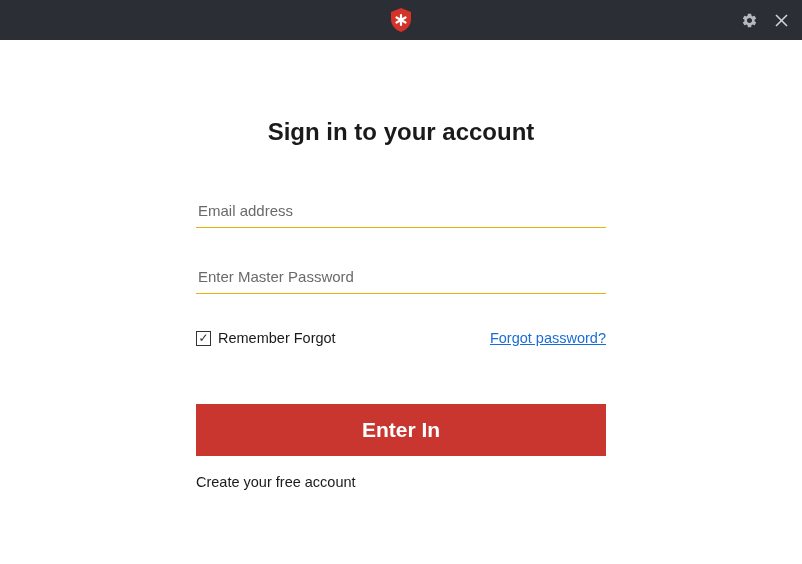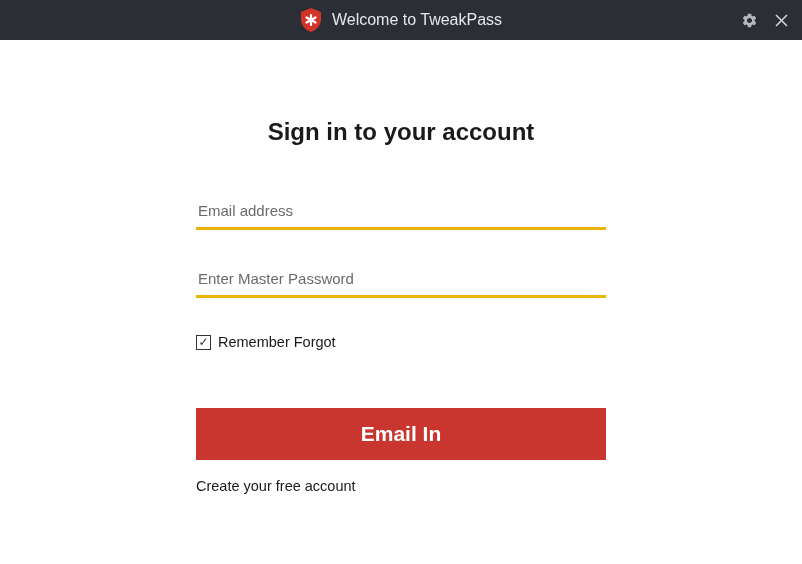--- a/index.html
+++ b/index.html
@@ -73,21 +73,21 @@
       font-weight: 700;
       color: #1a1a1a;
       margin-bottom: 48px;
     }
     .form-container {
       width: 410px;
     }
     .input-field {
       width: 100%;
       border: none;
-      border-bottom: 3px solid #eab308;
+      border-bottom: 1px solid #eab308;
       padding: 8px 2px;
       font-size: 15px;
       color: #333;
       outline: none;
       margin-bottom: 32px;
       background: transparent;
     }
     .input-field::placeholder {
       color: #6a6a6a;
     }
@@ -154,21 +154,20 @@
     <span class="shield-icon">
       <svg width="22" height="24" viewBox="0 0 22 24">
         <path d="M11 0 L21 4 L21 11 C21 17 17 22 11 24 C5 22 1 17 1 11 L1 4 Z" fill="#d4332a"></path>
         <g stroke="#ffffff" stroke-width="2.2" stroke-linecap="round">
           <line x1="11" y1="7" x2="11" y2="17"></line>
           <line x1="6.5" y1="9.5" x2="15.5" y2="14.5"></line>
           <line x1="6.5" y1="14.5" x2="15.5" y2="9.5"></line>
         </g>
       </svg>
     </span>
-    <span class="titlebar-title">Welcome to TweakPass</span>
   </div>
   <div class="titlebar-right">
     <span class="gear-icon">
       <svg width="17" height="17" viewBox="0 0 24 24" fill="#b5b9bd">
         <path d="M19.14,12.94c0.04-0.3,0.06-0.61,0.06-0.94c0-0.32-0.02-0.64-0.07-0.94l2.03-1.58c0.18-0.14,0.23-0.41,0.12-0.61 l-1.92-3.32c-0.12-0.22-0.37-0.29-0.59-0.22l-2.39,0.96c-0.5-0.38-1.03-0.7-1.62-0.94L14.4,2.81c-0.04-0.24-0.24-0.41-0.48-0.41 h-3.84c-0.24,0-0.43,0.17-0.47,0.41L9.25,5.35C8.66,5.59,8.12,5.92,7.63,6.29L5.24,5.33c-0.22-0.08-0.47,0-0.59,0.22L2.74,8.87 C2.62,9.08,2.66,9.34,2.86,9.48l2.03,1.58C4.84,11.36,4.8,11.69,4.8,12s0.02,0.64,0.07,0.94l-2.03,1.58 c-0.18,0.14-0.23,0.41-0.12,0.61l1.92,3.32c0.12,0.22,0.37,0.29,0.59,0.22l2.39-0.96c0.5,0.38,1.03,0.7,1.62,0.94l0.36,2.54 c0.05,0.24,0.24,0.41,0.48,0.41h3.84c0.24,0,0.44-0.17,0.47-0.41l0.36-2.54c0.59-0.24,1.13-0.56,1.62-0.94l2.39,0.96 c0.22,0.08,0.47,0,0.59-0.22l1.92-3.32c0.12-0.22,0.07-0.47-0.12-0.61L19.14,12.94z M12,15.6c-1.98,0-3.6-1.62-3.6-3.6 s1.62-3.6,3.6-3.6s3.6,1.62,3.6,3.6S13.98,15.6,12,15.6z"></path>
       </svg>
     </span>
     <span class="close-icon">
       <svg width="13" height="13" viewBox="0 0 13 13">
         <line x1="1" y1="1" x2="12" y2="12" stroke="#d0d3d6" stroke-width="1.6"></line>
@@ -185,19 +184,20 @@
     <input type="text" class="input-field" placeholder="Email address" style="">
     <input type="password" class="input-field" placeholder="Enter Master Password" style="">
 
     <div class="row">
       <div class="remember-container">
         <div class="checkbox-box">
           <span class="checkmark">✓</span>
         </div>
         <span class="remember-label">Remember Forgot</span>
       </div>
+      <a class="forgot-link">Forgot password?</a>
     </div>
 
-    <button class="signin-button">Email In</button>
+    <button class="signin-button">Enter In</button>
 
     <div class="create-account">Create your free account</div>
   </div>
 </div>
 
 </body></html>

